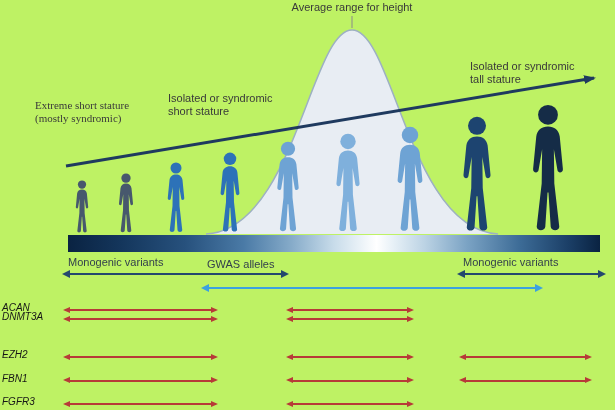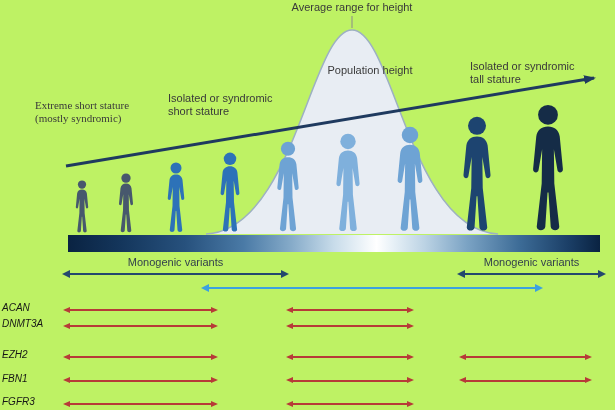--- a/index.html
+++ b/index.html
@@ -9,21 +9,21 @@
   .lbl.title{left:252px;top:1px;width:200px;text-align:center;}
   .lbl.pop{left:300px;top:64px;width:140px;text-align:center;}
   .lbl.extreme{left:35px;top:99px;font-family:Liberation Serif, serif;}
   .lbl.shortl{left:168px;top:92px;}
   .lbl.talll{left:470px;top:60px;}
   .lbl.allele{left:2px;top:227px;color:#2a2a2a;}
   .freq-bar{position:absolute;left:68px;top:235px;width:532px;height:17px;
     background:linear-gradient(90deg,#0a2342 0%,#14365c 10%,#27517d 22%,#4a7aa6 33%,
       #86abc9 42%,#c8dcea 50%,#ffffff 58%,#e8f1f7 61%,#bcd3e4 67%,#7ba3c4 75%,
       #3c6b96 85%,#1b3f67 94%,#0a2342 100%);}
-  .arrow-lbl{position:absolute;font-size:11px;line-height:12px;color:#33404d;text-align:center;}
+  .arrow-lbl{position:absolute;font-size:11px;line-height:12px;color:#33404d;text-align:left;}
   .dbl{position:absolute;height:0;border-top:2px solid var(--navy,#24486e);}
   .dbl::before,.dbl::after{content:"";position:absolute;top:-5px;width:0;height:0;
     border-top:4px solid transparent;border-bottom:4px solid transparent;}
   .dbl::before{left:-6px;border-right:8px solid var(--navy,#24486e);}
   .dbl::after{right:-6px;border-left:8px solid var(--navy,#24486e);}
   .dbl.sky{border-top-color:var(--sky,#3ba1e1);}
   .dbl.sky::before{border-right-color:var(--sky,#3ba1e1);}
   .dbl.sky::after{border-left-color:var(--sky,#3ba1e1);}
   .dbl.red{border-top-color:var(--red,#b73a38);}
   .dbl.red::before{top:-4.5px;left:-5px;border-top-width:3.5px;border-bottom-width:3.5px;
@@ -89,44 +89,44 @@
           <path d="M 30 25 C 23 25 18 29 17 36 L 13.5 72 C 13 76 18.5 77.5 19.5 73.5 L 23.5 50 L 23 88 L 17.5 136 C 17.5 141 26.5 141 27 136 L 29.5 98 L 30.5 98 L 33 136 C 33.5 141 42.5 141 42.5 136 L 37 88 L 36.5 50 L 40.5 73.5 C 41.5 77.5 47 76 46.5 72 L 43 36 C 42 29 37 25 30 25 Z"></path>
         </g>
         <g fill="#152c47" transform="translate(520.9166666666666 104) scale(0.9027777777777778)">
           <circle cx="30" cy="12" r="11"></circle>
           <path d="M 30 25 C 23 25 18 29 17 36 L 13.5 72 C 13 76 18.5 77.5 19.5 73.5 L 23.5 50 L 23 88 L 17.5 136 C 17.5 141 26.5 141 27 136 L 29.5 98 L 30.5 98 L 33 136 C 33.5 141 42.5 141 42.5 136 L 37 88 L 36.5 50 L 40.5 73.5 C 41.5 77.5 47 76 46.5 72 L 43 36 C 42 29 37 25 30 25 Z"></path>
         </g>
       </g>
   </svg>
 
   <div class="lbl title">Average range for height</div>
-  <div class="lbl pop">Population height</div>
   <div class="lbl extreme">Extreme short stature
 (mostly syndromic)</div>
   <div class="lbl shortl">Isolated or syndromic
 short stature</div>
   <div class="lbl talll">Isolated or syndromic
 tall stature</div>
 
   <div class="freq-bar"></div>
 
   <div class="arrow-lbl" style="left:68px;width:215px;top:256px">Monogenic variants</div>
+  <div class="arrow-lbl" style="left:207px;width:330px;top:258px">GWAS alleles</div>
   <div class="arrow-lbl" style="left:463px;width:137px;top:256px">Monogenic variants</div>
 
   <div id="arrow-mono-left" class="dbl"></div>
   <div id="arrow-gwas" class="dbl sky"></div>
   <div id="arrow-mono-right" class="dbl"></div>
 
   <div id="gene-rows">
       <div class="gene-row" style="top: 301px;">
         <span class="gene-name">ACAN</span>
         <div class="dbl red span-short"></div>
         <div class="dbl red span-average"></div>
       </div>
-      <div class="gene-row" style="top: 317px;">
+      <div class="gene-row" style="top: 310px;">
         <span class="gene-name">DNMT3A</span>
         <div class="dbl red span-short"></div>
         <div class="dbl red span-average"></div>
       </div>
       <div class="gene-row" style="top: 348px;">
         <span class="gene-name">EZH2</span>
         <div class="dbl red span-short"></div>
         <div class="dbl red span-average"></div>
         <div class="dbl red span-tall"></div>
       </div>

